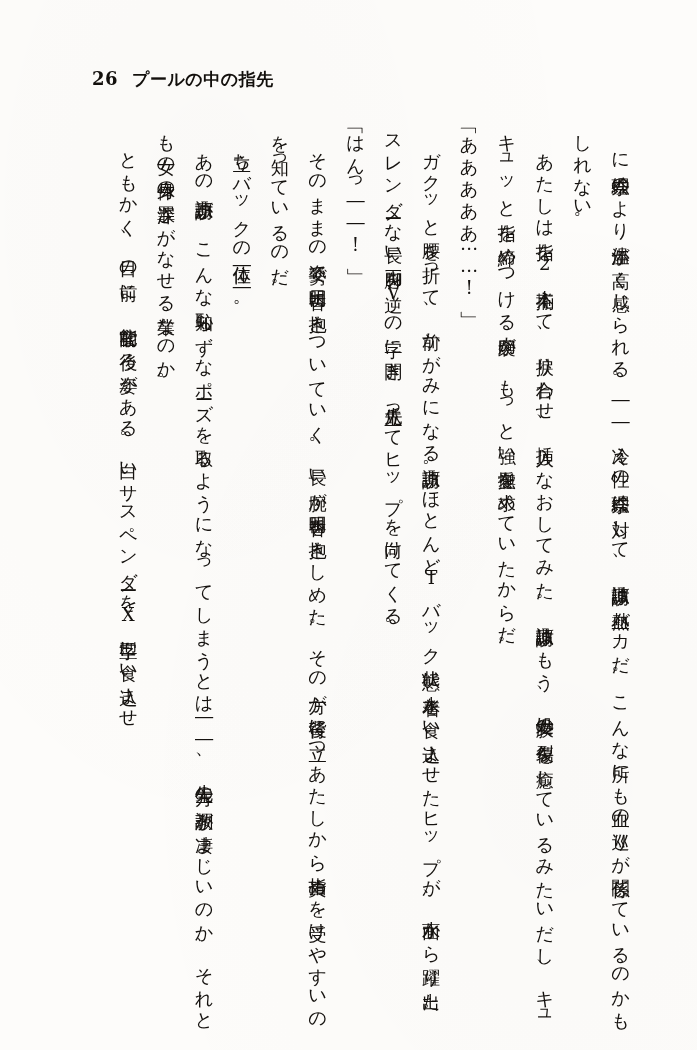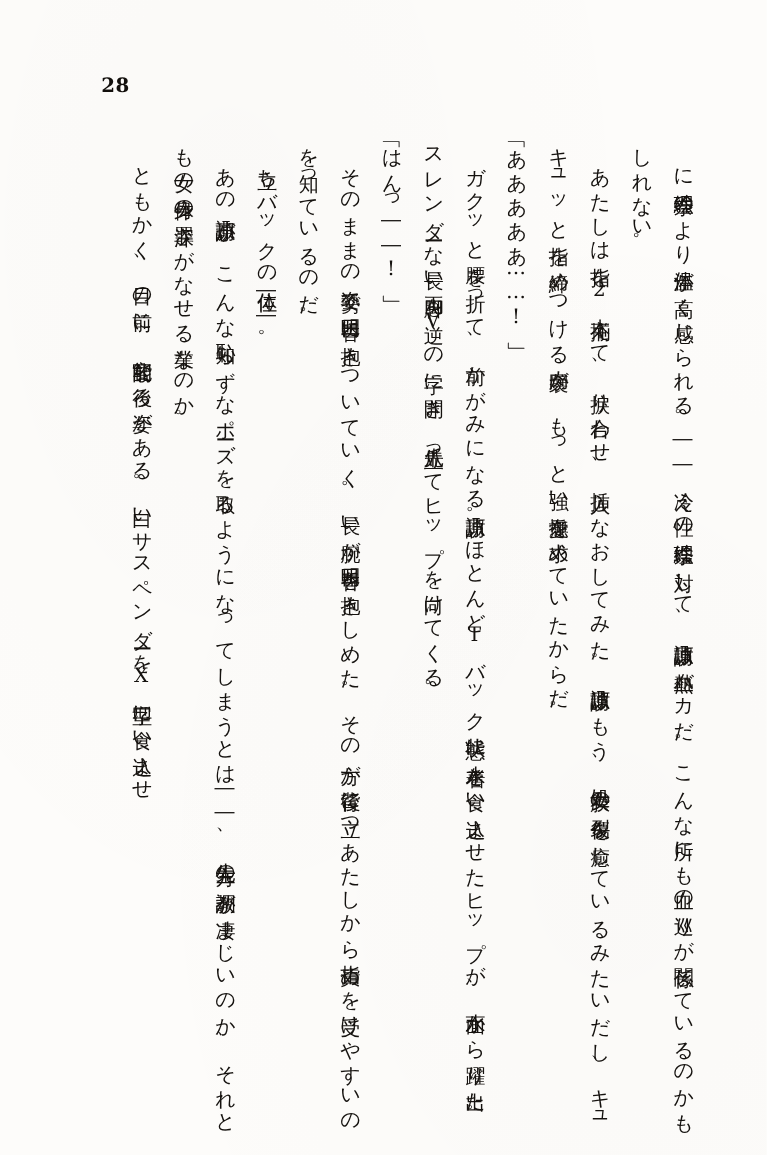--- a/index.html
+++ b/index.html
@@ -68,21 +68,22 @@
   .body-text p.indent {
     text-indent: 1em;
   }
 </style>
 </head>
 <body>
 
 <div class="page">
 
   <div class="header">
-    <span class="page-number">28</span>
+    <span class="page-number">26</span>
+    <span class="running-title">プールの中の指先</span>
   </div>
 
   <div class="body-text">
     <p class="indent">に絵理奈のより体温が高く感じられる。――冷え性の絵理奈に対して、諏訪原は熱血バカだ。こんな所にも血の巡りが関係しているのかもしれない。</p>
     <p class="indent">あたしは指を2本揃えて、捩り合わせ、挿入しなおしてみた。諏訪原はもう、処女膜の裂傷を癒しているみたいだし、キュキュッと指を締めつける肉襞が、もっと強い愛撫を求めていたからだ。</p>
     <p>「あああああ……!」</p>
     <p class="indent">ガクッと腰を折って、前かがみになる諏訪原。ほとんどTバック状態に水着を食い込ませたヒップが、水面から躍り出た。スレンダーな長い両脚を逆Vの字に開き、爪先立ってヒップを向けてくる。</p>
     <p>「はんっ――!」</p>
     <p class="indent">そのままの姿勢で明日香に抱きついていく。長い腕が明日香を抱きしめた。その方が背後に立つあたしから指責めを受けやすいのを知っているのだ。</p>
     <p class="indent">立ちバックの体位――。</p>

